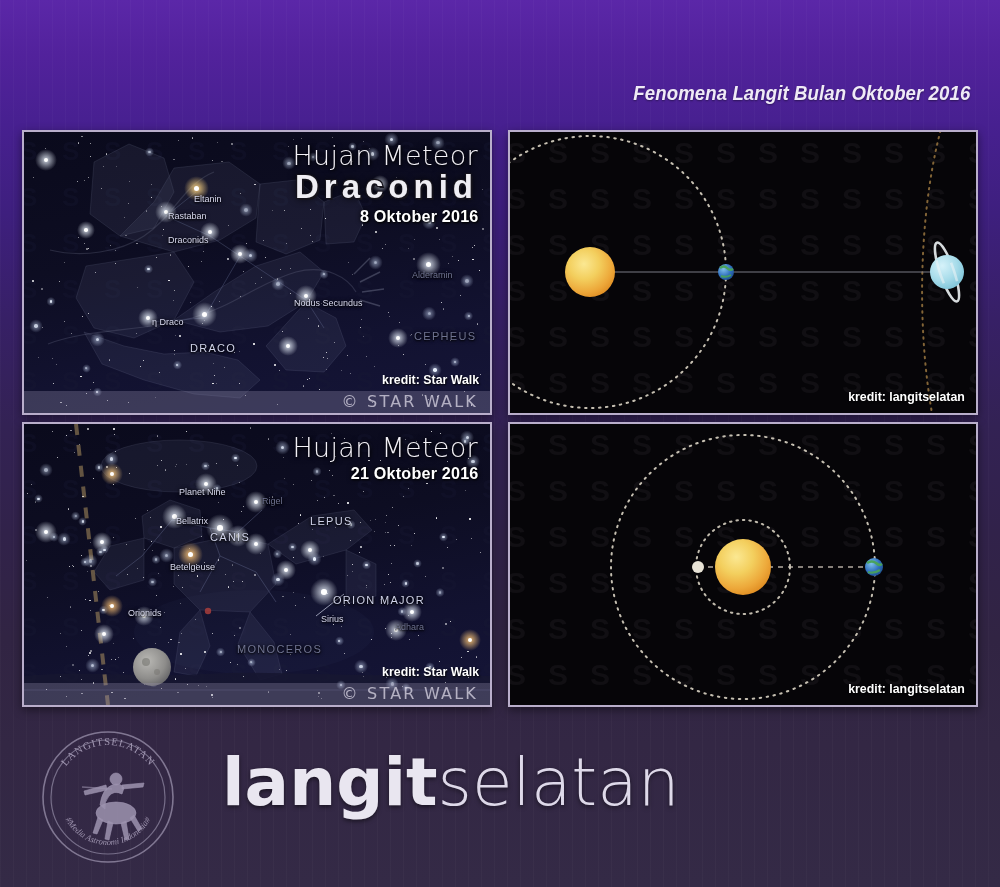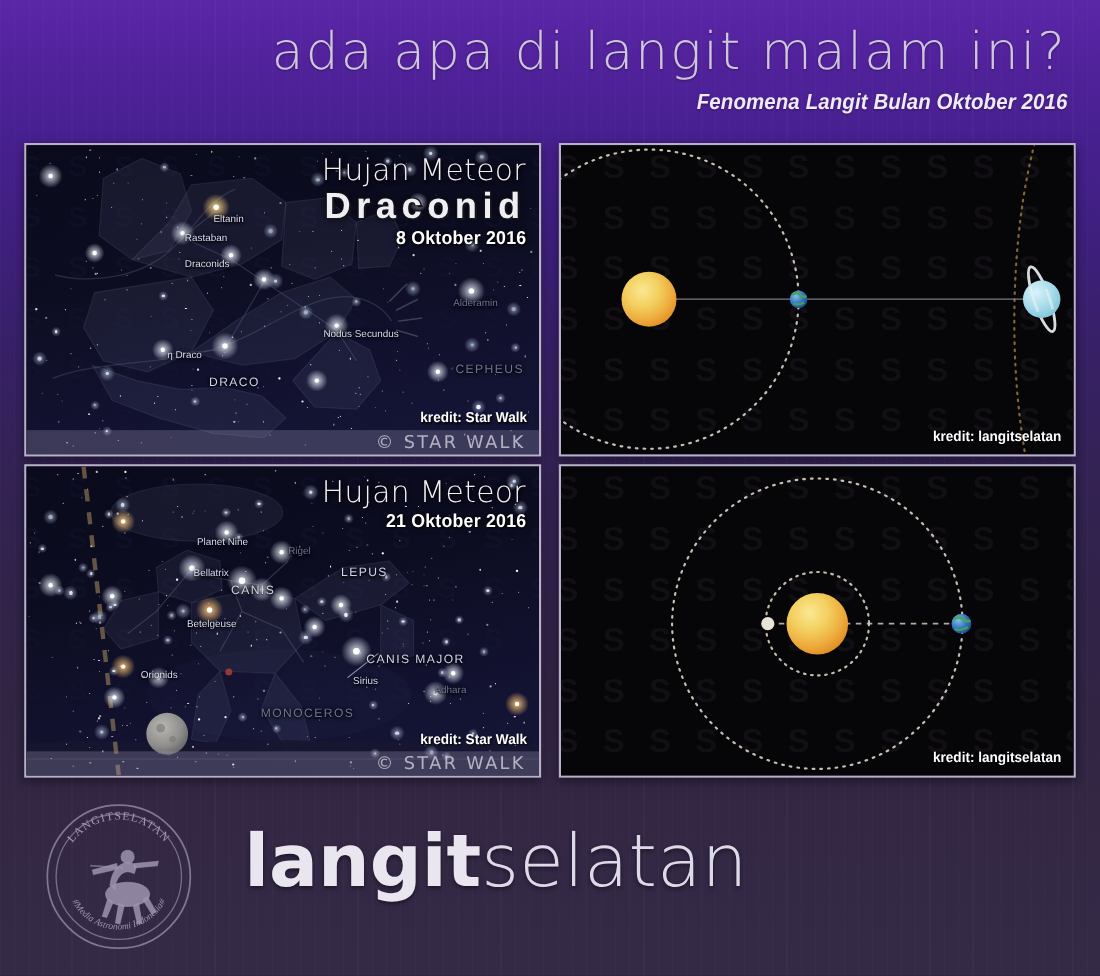--- a/index.html
+++ b/index.html
@@ -171,21 +171,20 @@
   .seal{position:absolute;left:40px;top:26px;width:136px;height:136px;}
   .sealtxt{font-size:10.5px;letter-spacing:1px;font-family:"Liberation Serif",serif;}
   .sealtxt2{font-size:8.6px;font-family:"Liberation Serif",serif;font-style:italic;}
 </style>
 </head>
 <body>
 
 <div id="poster">
 
   <div class="header">
-    <div class="h-title">ada apa di langit malam ini?</div>
     <div class="h-sub">Fenomena Langit Bulan Oktober 2016</div>
   </div>
 
   <div class="panel p1">
     <div class="sky"></div>
     <div class="skywm" id="wm1">
         <span style="left:-4px;top:6px;">S</span>
         <span style="left:38px;top:6px;">S</span>
         <span style="left:80px;top:6px;">S</span>
         <span style="left:122px;top:6px;">S</span>
@@ -1268,21 +1267,21 @@
       <circle cx="184" cy="187" r="3.2" fill="#b2403c" opacity=".8"></circle>
     </svg>
 
     <div class="slabel" style="left:155px;top:63px;">Planet Nine</div>
     <div class="slabel dim" style="left:238px;top:72px;">Rigel</div>
     <div class="slabel" style="left:152px;top:92px;">Bellatrix</div>
     <div class="slabel big" style="left:186px;top:107px;">CANIS</div>
     <div class="slabel big" style="left:286px;top:91px;">LEPUS</div>
     <div class="slabel" style="left:146px;top:138px;">Betelgeuse</div>
     <div class="slabel" style="left:104px;top:184px;">Orionids</div>
-    <div class="slabel big" style="left:309px;top:170px;">CANIS MAJOR</div>
+    <div class="slabel big" style="left:309px;top:170px;">ORION MAJOR</div>
     <div class="slabel" style="left:297px;top:190px;">Sirius</div>
     <div class="slabel dim" style="left:371px;top:198px;">Adhara</div>
     <div class="slabel big dim" style="left:213px;top:219px;">MONOCEROS</div>
 
     <div class="ptitle">
       <div class="t-small">Hujan Meteor</div>
       <div class="t-date">21 Oktober 2016</div>
     </div>
 
     <div class="kredit">kredit: Star Walk</div>

